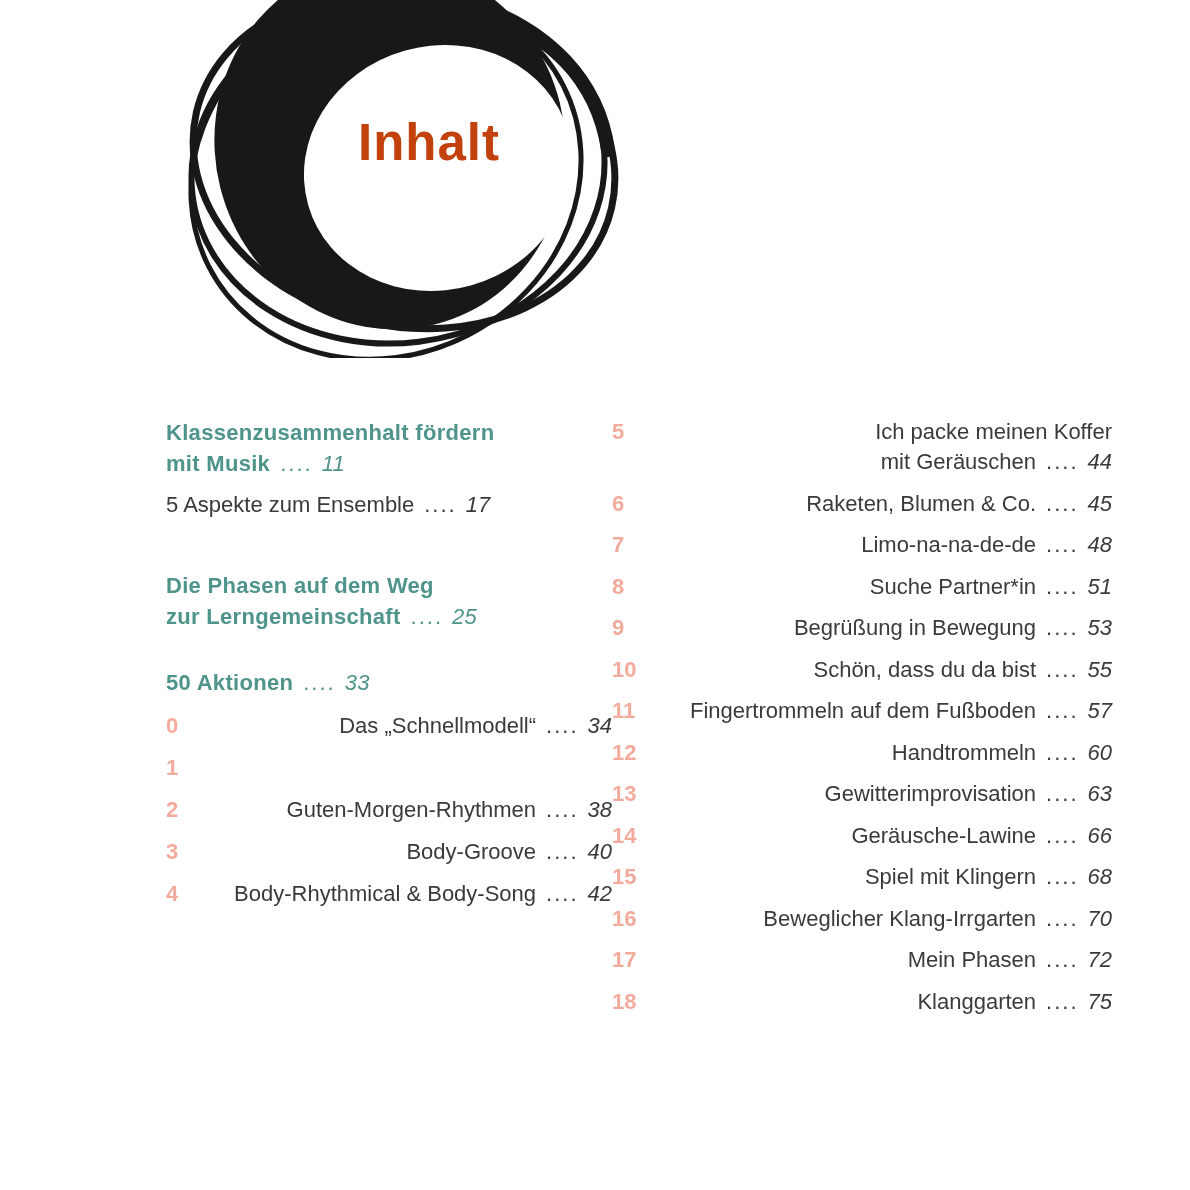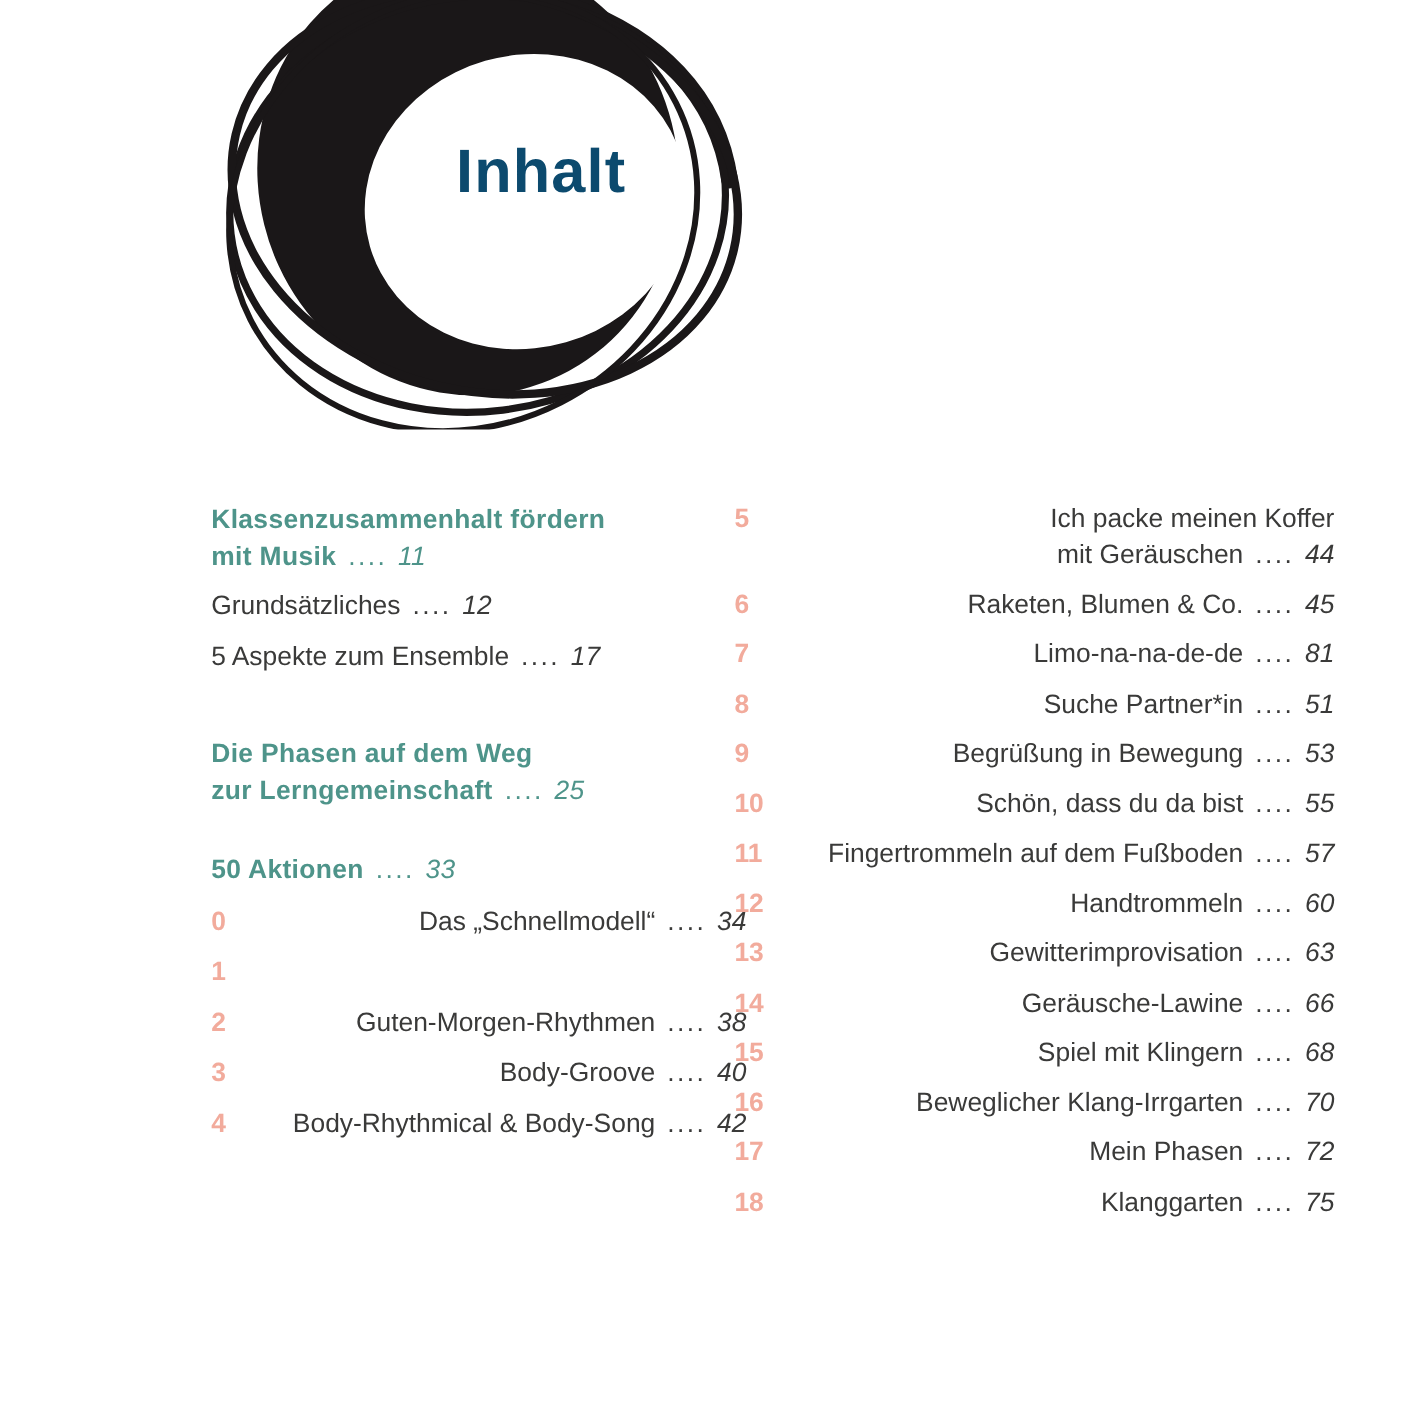--- a/index.html
+++ b/index.html
@@ -15,36 +15,36 @@
   
   .graphic {
     position: absolute;
     left: 180px; top: 0;
     width: 440px; height: 358px;
   }
 
   
   .page-title {
     position: absolute;
-    left: 380px; top: 116px;
+    left: 358px; top: 116px;
     font-size: 51px;
     font-weight: bold;
     letter-spacing: 1px;
-    color: #0c4a6e;
+    color: #c2410c;
     line-height: 54px;
   }
 
   
   .col {
     position: absolute;
     top: 417px;
     font-size: 22px;
     line-height: 30px;
   }
-  .col-left  { left: 176px; width: 446px; }
+  .col-left  { left: 166px; width: 446px; }
   .col-right { left: 612px; width: 500px; }
 
   .block { }
   .hline { line-height: 31px; }
 
   .heading {
     color: #4e948a;
     font-weight: bold;
     letter-spacing: 0.3px;
   }
@@ -94,21 +94,20 @@
 
 <div class="page-title">Inhalt</div>
 
 <div class="col col-left">
 
   <div class="block heading mb-a">
     <div class="hline">Klassenzusammenhalt fördern</div>
     <div class="hline"><span>mit Musik</span><span class="dots">....</span><span class="page">11</span></div>
   </div>
 
-  <div class="block mb-b"><span>Grundsätzliches</span><span class="dots">....</span><span class="page">12</span></div>
 
   <div class="block mb-c"><span>5 Aspekte zum Ensemble</span><span class="dots">....</span><span class="page">17</span></div>
 
   <div class="block heading mb-d">
     <div class="hline">Die Phasen auf dem Weg</div>
     <div class="hline"><span>zur Lerngemeinschaft</span><span class="dots">....</span><span class="page">25</span></div>
   </div>
 
   <div class="block heading mb-e"><span>50 Aktionen</span><span class="dots">....</span><span class="page">33</span></div>
 
@@ -142,21 +141,21 @@
       <div><span>mit Geräuschen</span><span class="dots">....</span><span class="page">44</span></div>
     </span>
   </div>
 
   <div class="item mb-r">
     <span class="num">6</span>
     <span class="txt"><span>Raketen, Blumen &amp; Co.</span><span class="dots">....</span><span class="page">45</span></span>
   </div>
   <div class="item mb-r">
     <span class="num">7</span>
-    <span class="txt"><span>Limo-na-na-de-de</span><span class="dots">....</span><span class="page">81</span></span>
+    <span class="txt"><span>Limo-na-na-de-de</span><span class="dots">....</span><span class="page">48</span></span>
   </div>
   <div class="item mb-r">
     <span class="num">8</span>
     <span class="txt"><span>Suche Partner*in</span><span class="dots">....</span><span class="page">51</span></span>
   </div>
   <div class="item mb-r">
     <span class="num">9</span>
     <span class="txt"><span>Begrüßung in Bewegung</span><span class="dots">....</span><span class="page">53</span></span>
   </div>
   <div class="item mb-r">

